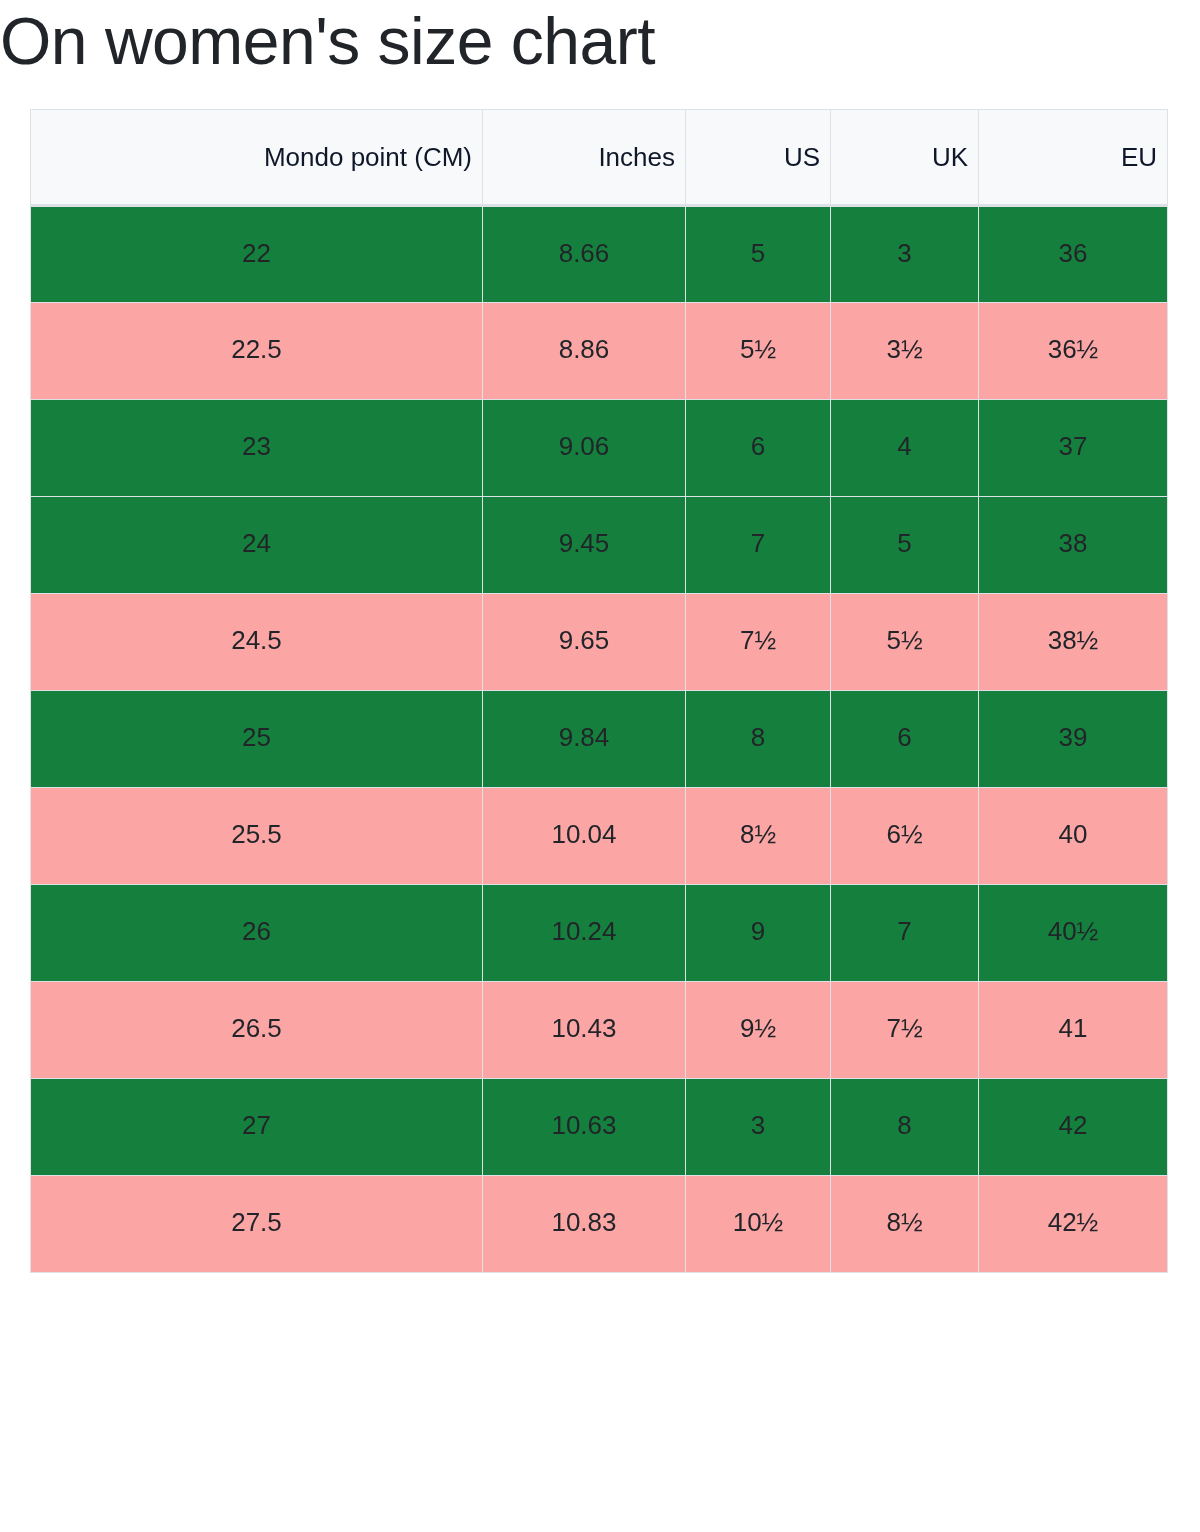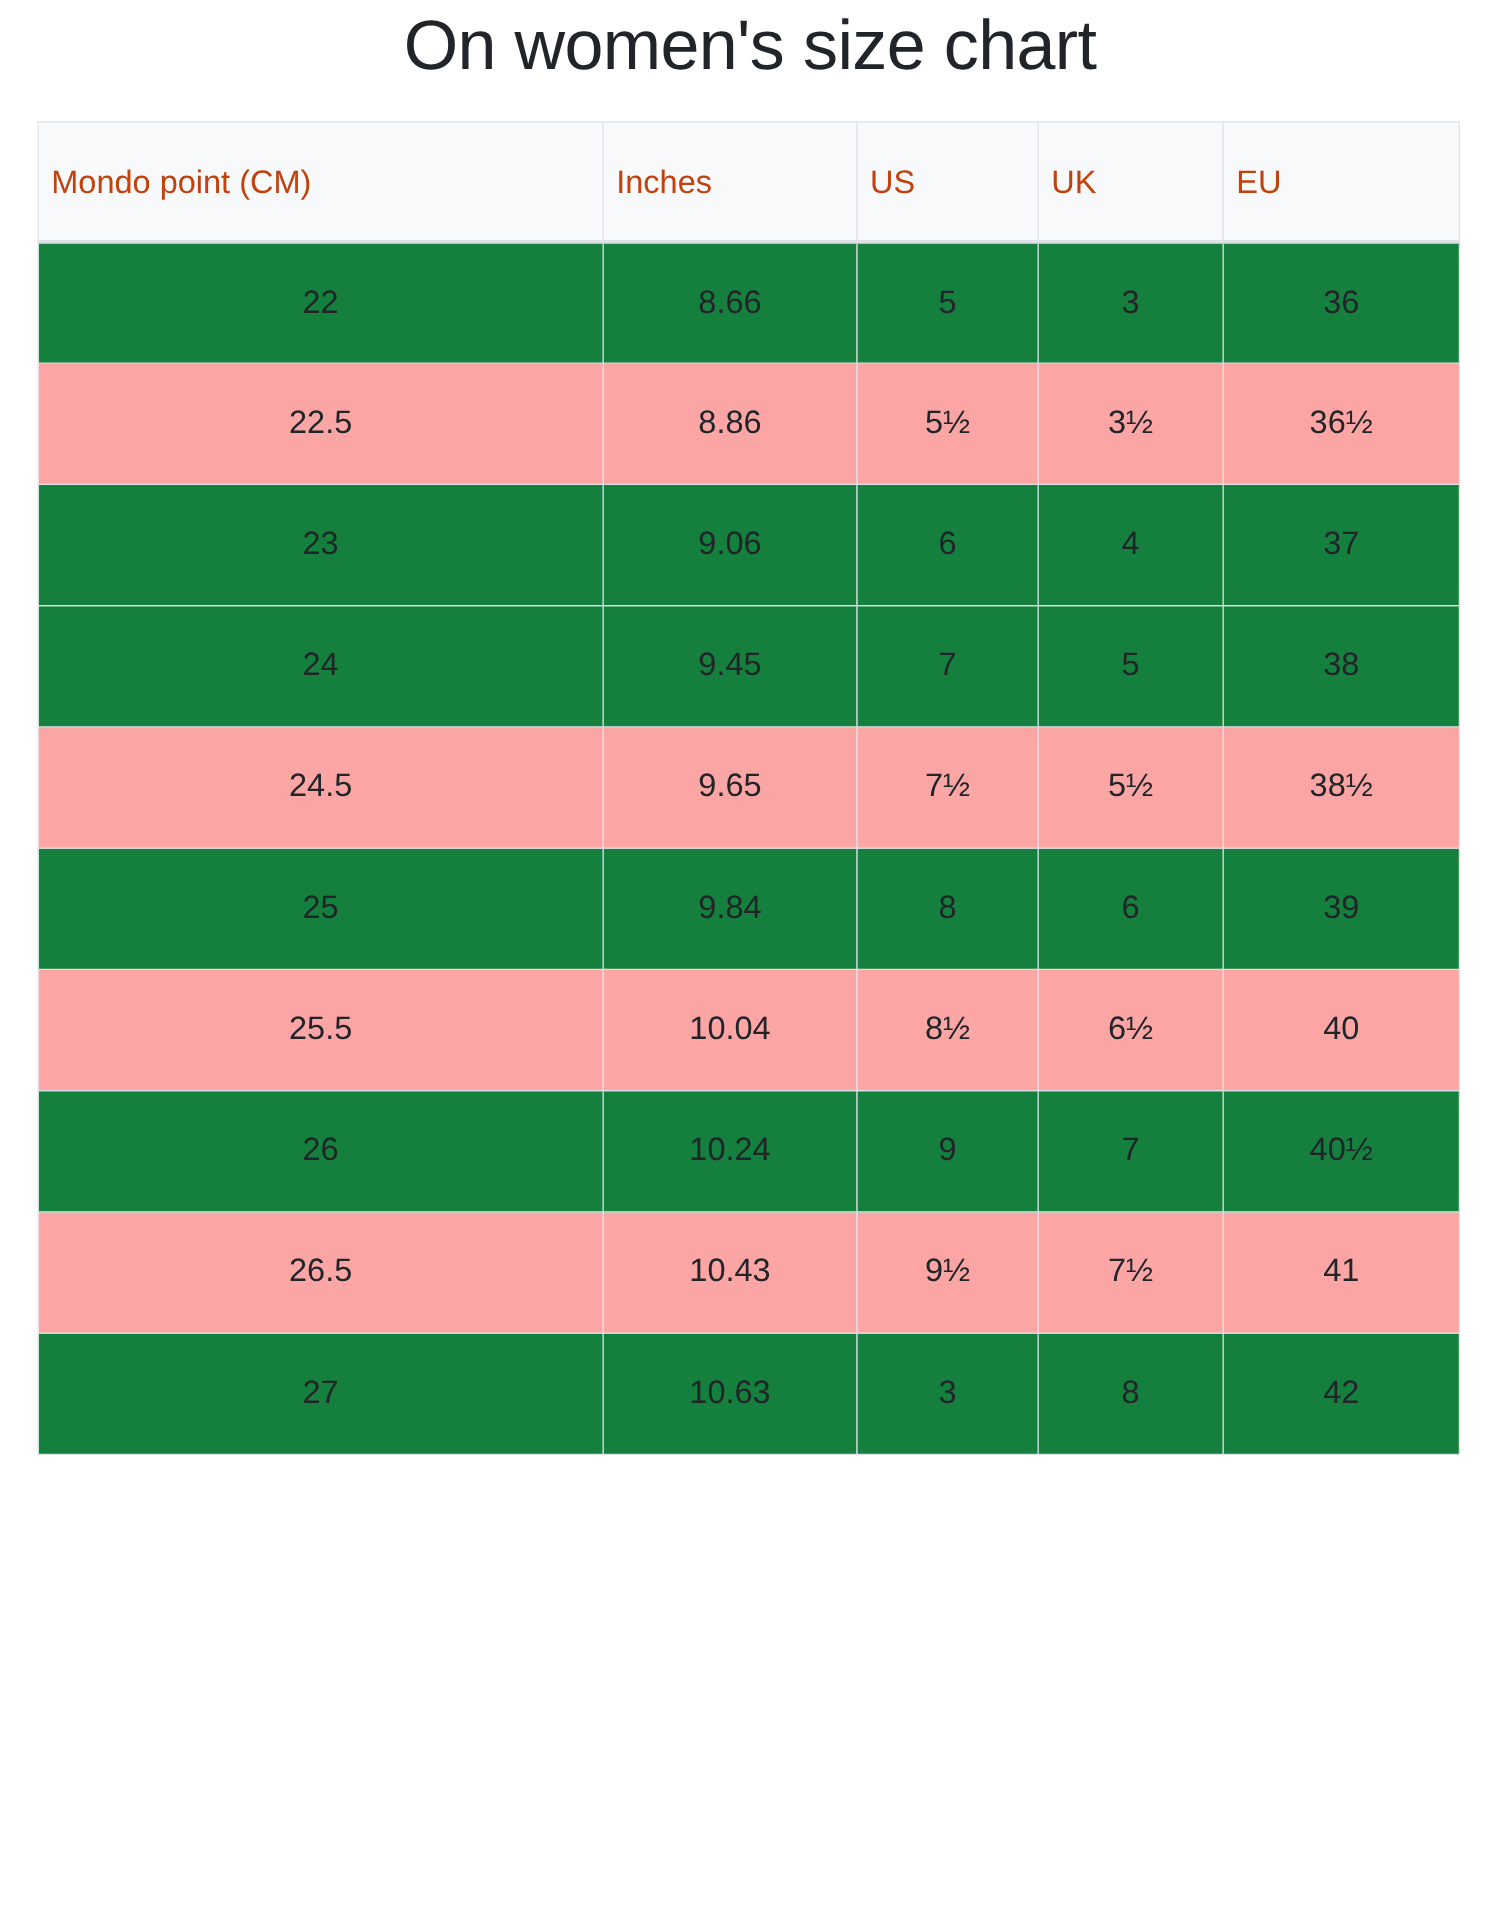--- a/index.html
+++ b/index.html
@@ -18,24 +18,23 @@
   }
 
   .page {
     width: 1200px;
     box-sizing: border-box;
   }
 
   .page-title {
     margin: 0;
     padding: 0;
-    font-size: 56px;
+    font-size: 66px;
     line-height: 1.2;
     font-weight: 400;
-    text-align: center;
     color: #212529;
     letter-spacing: -0.5px;
     padding-top: 2px;
   }
 
   .table-wrap {
     padding: 0 30px 0 30px;
     margin-top: 28px;
     box-sizing: border-box;
     width: 1200px;
@@ -51,22 +50,22 @@
   table.size-table col.c-mondo { width: 452px; }
   table.size-table col.c-inches { width: 203px; }
   table.size-table col.c-us { width: 145px; }
   table.size-table col.c-uk { width: 148px; }
   table.size-table col.c-eu { width: 189px; }
 
   table.size-table thead th {
     background: #f8f9fa;
     font-weight: 400;
     font-size: 26px;
-    color: #c2410c;
-    text-align: left;
+    color: #0f172a;
+    text-align: right;
     vertical-align: middle;
     height: 96px;
     padding: 0 10px;
     border: 1px solid #dee2e6;
     border-bottom: 3px solid #dde1e6;
     box-sizing: border-box;
   }
 
   table.size-table tbody td {
     text-align: center;
@@ -176,17 +175,24 @@
             <td>7½</td>
             <td>41</td>
           </tr>
           <tr class="odd">
             <td>27</td>
             <td>10.63</td>
             <td>3</td>
             <td>8</td>
             <td>42</td>
           </tr>
+          <tr class="even">
+            <td>27.5</td>
+            <td>10.83</td>
+            <td>10½</td>
+            <td>8½</td>
+            <td>42½</td>
+          </tr>
         </tbody>
     </table>
   </div>
 
 </div>
 
 </body></html>

